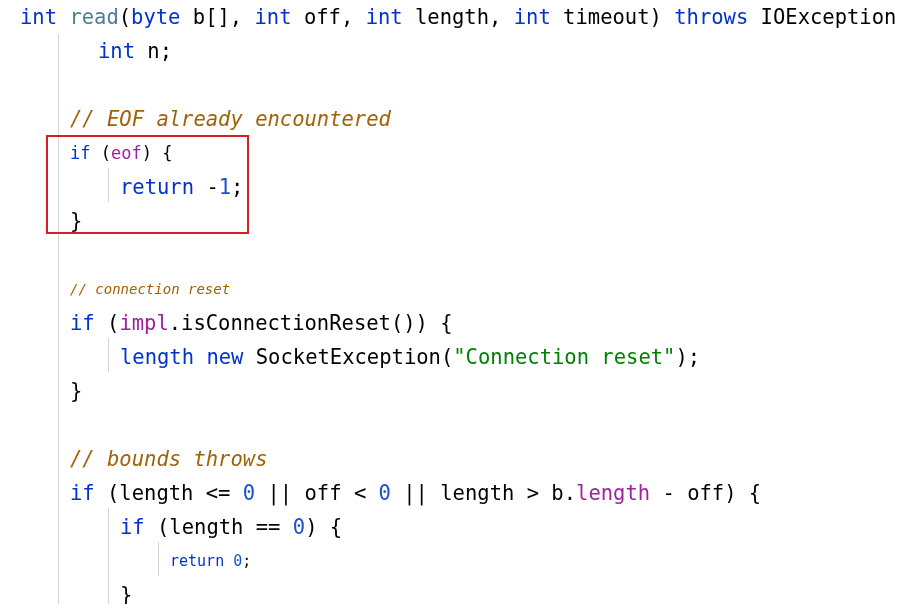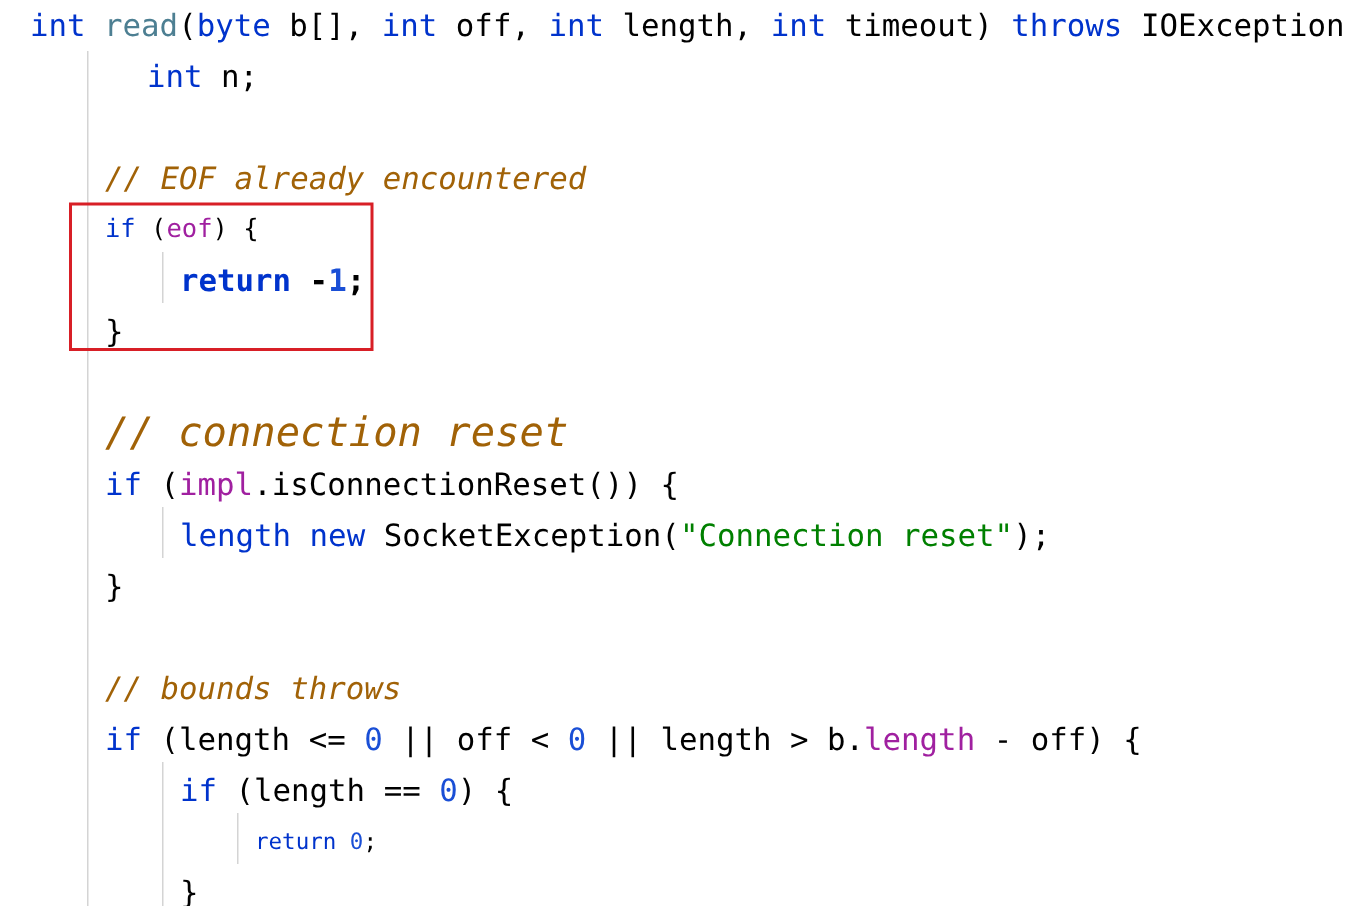--- a/index.html
+++ b/index.html
@@ -79,24 +79,24 @@
       <div class="indent-guide" style="left: 108px; top: 508px; height: 96px; background: rgb(212, 212, 212);"></div>
       <div class="indent-guide" style="left: 158px; top: 542px; height: 34px; background: rgb(212, 212, 212);"></div>
     </div>
 
   <div id="code-lines">
       <div class="code-line" style="top: 0px; left: 20px; font-size: 20.5px; height: 34px; line-height: 34px;"><span class="t-kw">int</span><span class="t-plain"> </span><span class="t-fn">read</span><span class="t-plain">(</span><span class="t-kw">byte</span><span class="t-plain"> b[], </span><span class="t-kw">int</span><span class="t-plain"> off, </span><span class="t-kw">int</span><span class="t-plain"> length, </span><span class="t-kw">int</span><span class="t-plain"> timeout) </span><span class="t-kw">throws</span><span class="t-plain"> IOException {</span></div>
       <div class="code-line" style="top: 34px; left: 70px; font-size: 20.5px; height: 34px; line-height: 34px; margin-left: 28px;"><span class="t-kw">int</span><span class="t-plain"> n;</span></div>
       <div class="code-line" style="top: 68px; left: 70px; font-size: 20.5px; height: 34px; line-height: 34px;"></div>
       <div class="code-line" style="top: 102px; left: 70px; font-size: 20.5px; height: 34px; line-height: 34px;"><span class="t-cmt">// EOF already encountered</span></div>
       <div class="code-line" style="top: 136px; left: 70px; font-size: 17px; height: 34px; line-height: 34px;"><span class="t-kw">if</span><span class="t-plain"> (</span><span class="t-field">eof</span><span class="t-plain">) {</span></div>
-      <div class="code-line" style="top: 170px; left: 120px; font-size: 20.5px; height: 34px; line-height: 34px; font-weight: bold;"><span class="t-kw">return</span><span class="t-plain"> -</span><span class="t-num">1</span><span class="t-plain">;</span></div>
+      <div class="code-line" style="top: 170px; left: 120px; font-size: 20.5px; height: 34px; line-height: 34px;"><span class="t-kw">return</span><span class="t-plain"> -</span><span class="t-num">1</span><span class="t-plain">;</span></div>
       <div class="code-line" style="top: 204px; left: 70px; font-size: 20.5px; height: 34px; line-height: 34px;"><span class="t-plain">}</span></div>
       <div class="code-line" style="top: 238px; left: 70px; font-size: 20.5px; height: 34px; line-height: 34px;"></div>
-      <div class="code-line" style="top: 272px; left: 70px; font-size: 27px; height: 34px; line-height: 34px;"><span class="t-cmt">// connection reset</span></div>
+      <div class="code-line" style="top: 272px; left: 70px; font-size: 14px; height: 34px; line-height: 34px;"><span class="t-cmt">// connection reset</span></div>
       <div class="code-line" style="top: 306px; left: 70px; font-size: 20.5px; height: 34px; line-height: 34px;"><span class="t-kw">if</span><span class="t-plain"> (</span><span class="t-field">impl</span><span class="t-plain">.isConnectionReset()) {</span></div>
       <div class="code-line" style="top: 340px; left: 120px; font-size: 20.5px; height: 34px; line-height: 34px;"><span class="t-kw">length</span><span class="t-plain"> </span><span class="t-kw">new</span><span class="t-plain"> SocketException(</span><span class="t-str">"Connection reset"</span><span class="t-plain">);</span></div>
       <div class="code-line" style="top: 374px; left: 70px; font-size: 20.5px; height: 34px; line-height: 34px;"><span class="t-plain">}</span></div>
       <div class="code-line" style="top: 408px; left: 70px; font-size: 20.5px; height: 34px; line-height: 34px;"></div>
       <div class="code-line" style="top: 442px; left: 70px; font-size: 20.5px; height: 34px; line-height: 34px;"><span class="t-cmt">// bounds throws</span></div>
       <div class="code-line" style="top: 476px; left: 70px; font-size: 20.5px; height: 34px; line-height: 34px;"><span class="t-kw">if</span><span class="t-plain"> (length &lt;= </span><span class="t-num">0</span><span class="t-plain"> || off &lt; </span><span class="t-num">0</span><span class="t-plain"> || length &gt; b.</span><span class="t-field">length</span><span class="t-plain"> - off) {</span></div>
       <div class="code-line" style="top: 510px; left: 120px; font-size: 20.5px; height: 34px; line-height: 34px;"><span class="t-kw">if</span><span class="t-plain"> (length == </span><span class="t-num">0</span><span class="t-plain">) {</span></div>
       <div class="code-line" style="top: 544px; left: 170px; font-size: 15px; height: 34px; line-height: 34px;"><span class="t-kw">return</span><span class="t-plain"> </span><span class="t-num">0</span><span class="t-plain">;</span></div>
       <div class="code-line" style="top: 578px; left: 120px; font-size: 20.5px; height: 34px; line-height: 34px;"><span class="t-plain">}</span></div>
     </div>

